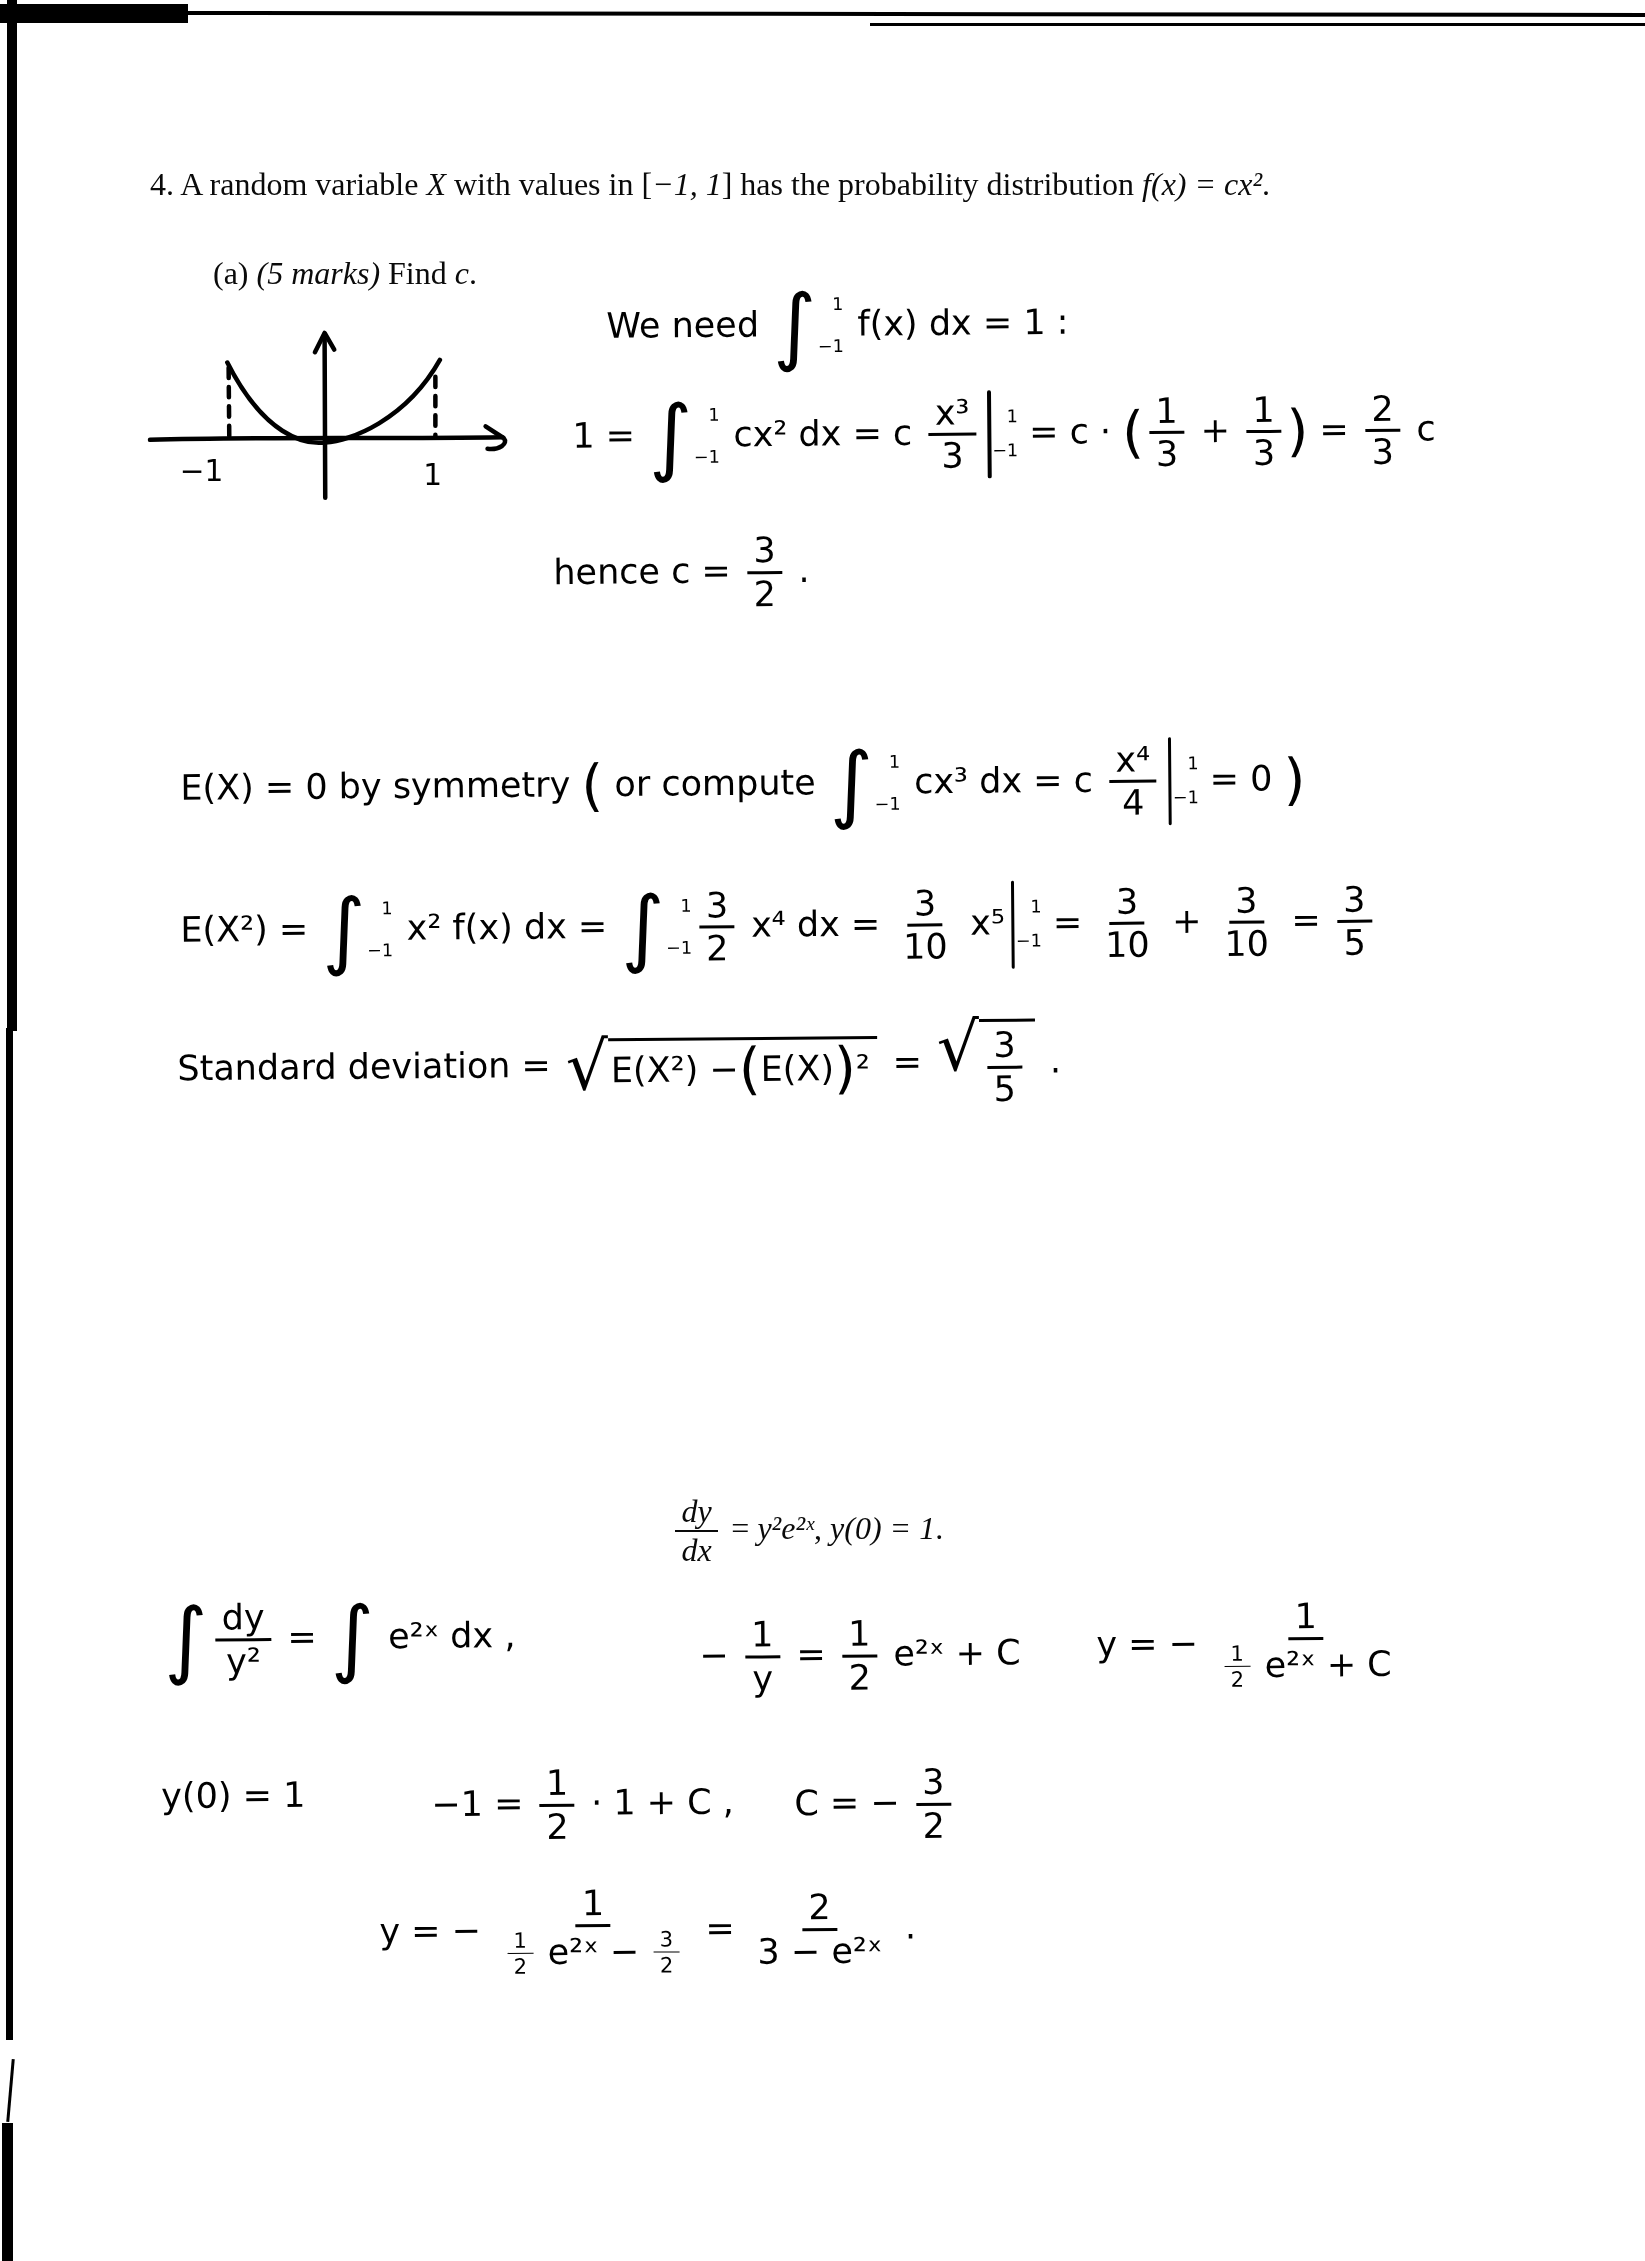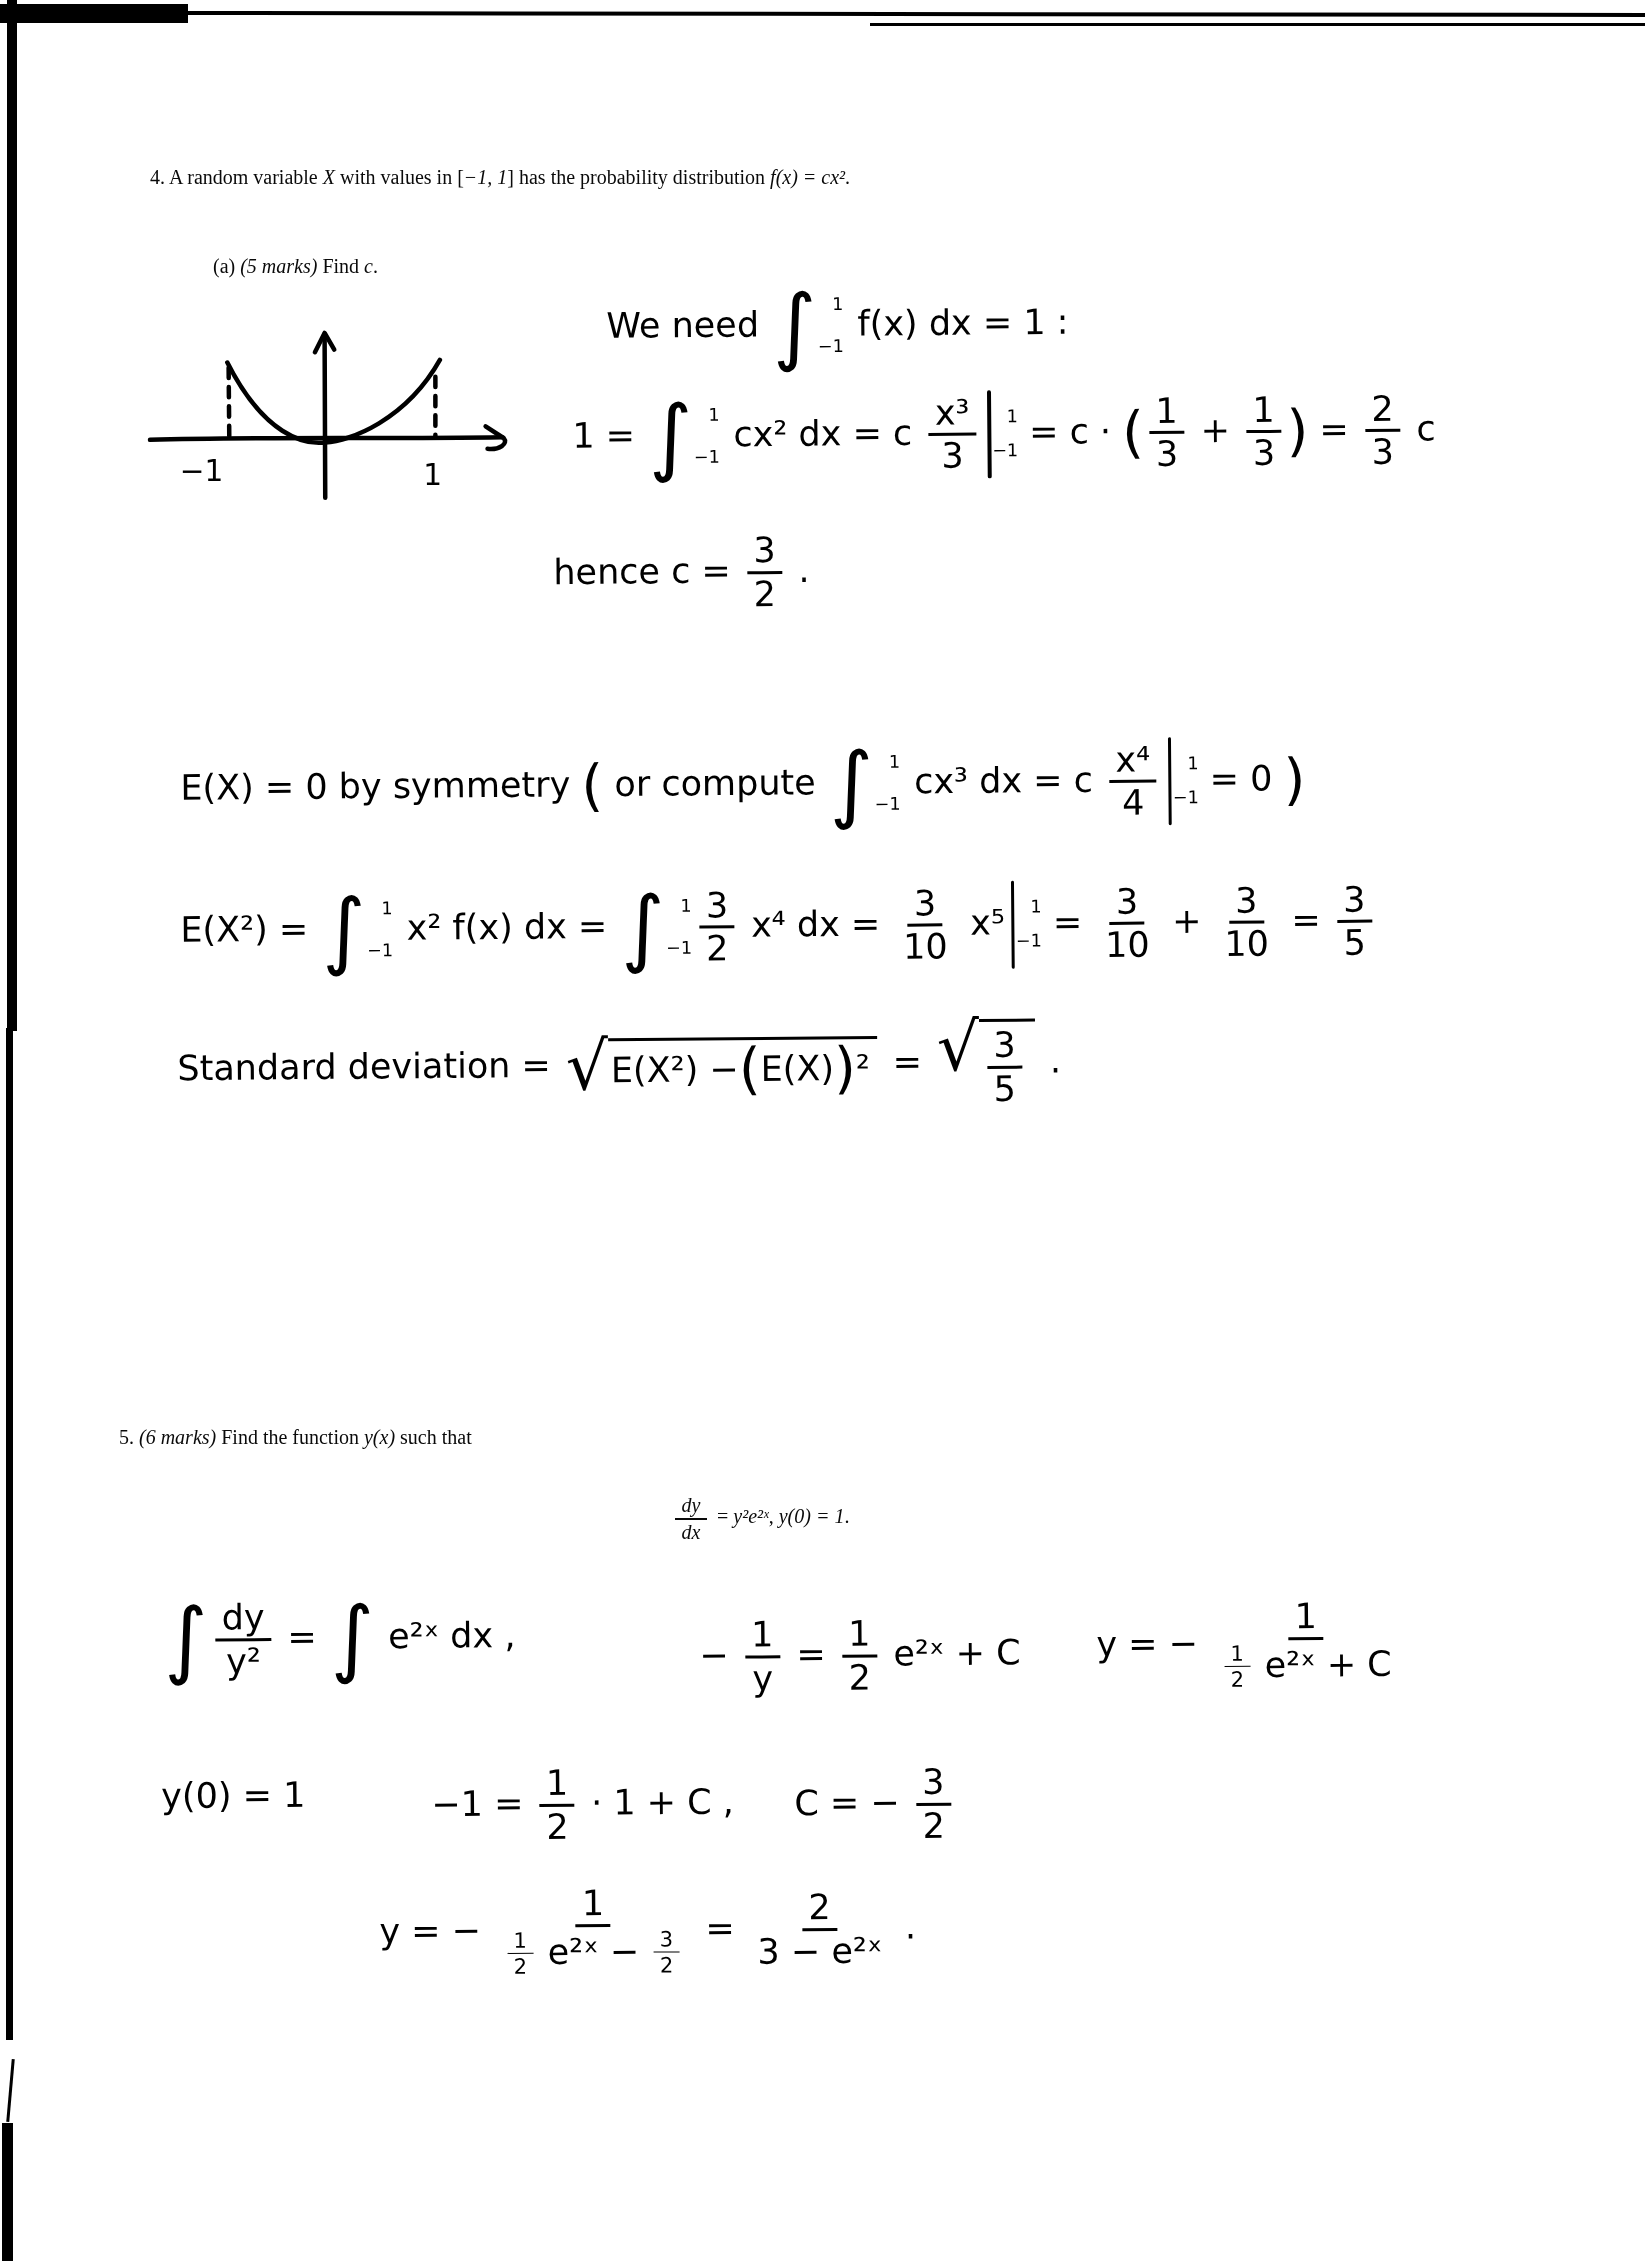--- a/index.html
+++ b/index.html
@@ -1,19 +1,19 @@
 <!DOCTYPE html>
 <html style="font-size:10.3px"><head>
 <meta charset="utf-8">
 <style>
   html,body{margin:0;padding:0;background:#ffffff;}
   #page{position:relative;width:1645px;height:2261px;background:#ffffff;color:#000;overflow:hidden;}
 
   .block{position:absolute;white-space:nowrap;}
-  .printed{font-family:"Liberation Serif", serif;font-size:20px;color:#0a0a0a;}
+  .printed{font-family:"Liberation Serif", serif;font-size:32px;color:#0a0a0a;}
   .hand{font-family:"DejaVu Sans", sans-serif;font-size:35px;color:#000;transform:rotate(-0.5deg);transform-origin:left top;}
 
   .tk{display:inline;}
   .tk.em{font-style:italic;font-family:"Liberation Serif", serif;}
   .tk.big{font-size:1.6em;vertical-align:middle;line-height:0.8;}
 
   
   .frac{display:inline-flex;flex-direction:column;align-items:center;vertical-align:middle;margin:0 5.2px;line-height:1.05;text-align:center;}
   .frac > .num{border-bottom:2.6px solid currentColor;padding:0 6.4px 1.9px;}
   .frac > .den{padding:1.9px 6.4px 0;}
@@ -179,21 +179,20 @@
       </span><span class="tk txt"> = </span><span class="sqrt">
         <span class="rad">√</span>
         <span class="rc">
           <span class="frac">
             <span class="num"><span class="tk txt">3</span></span>
             <span class="den"><span class="tk txt">5</span></span>
           </span>
         </span>
       </span><span class="tk txt">   .</span></div>
 
-  <div class="block printed" style="left:119px;top:1426px;"><span class="tk txt">5. </span><span class="tk em">(6 marks)</span><span class="tk txt"> Find the function </span><span class="tk em">y(x)</span><span class="tk txt"> such that</span></div>
   <div class="block printed" style="left:670px;top:1495px;"><span class="frac">
         <span class="num"><span class="tk em">dy</span></span>
         <span class="den"><span class="tk em">dx</span></span>
       </span><span class="tk txt"> = </span><span class="tk em">y²e²ˣ</span><span class="tk txt">,  </span><span class="tk em">y(0) = 1</span><span class="tk txt">.</span></div>
 
   <div class="block hand" style="left:161px;top:1600px;"><span class="int">
         <span class="isign">∫</span>
       </span><span class="frac">
         <span class="num"><span class="tk txt">dy</span></span>
         <span class="den"><span class="tk txt">y²</span></span>

